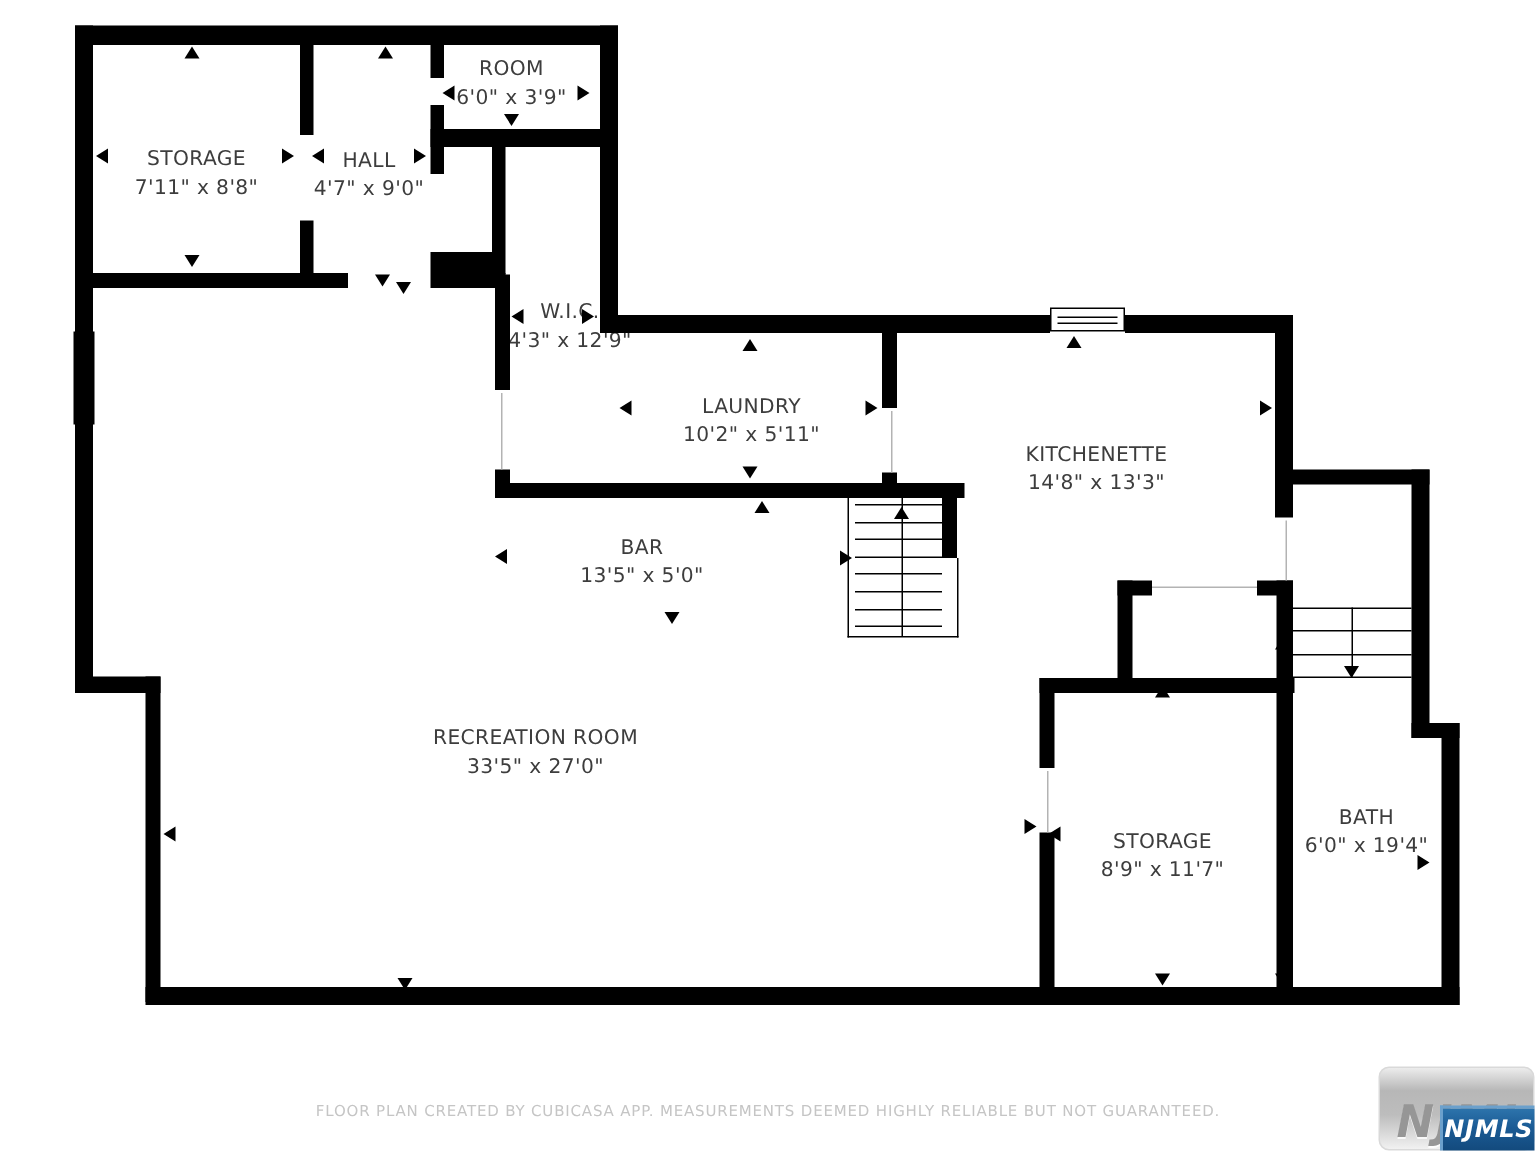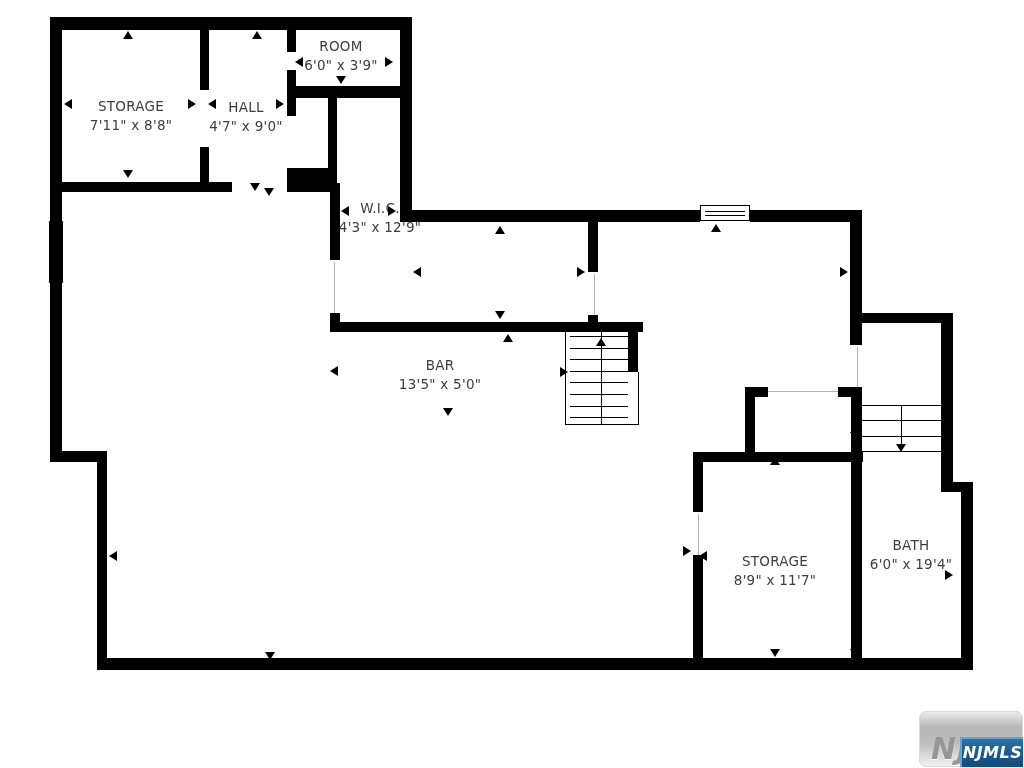--- a/index.html
+++ b/index.html
@@ -48,41 +48,54 @@
     <div>4'7" x 9'0"</div>
   </div>
   <div class="rlabel" style="left:341px;top:37px">
     <div>ROOM</div>
     <div>6'0" x 3'9"</div>
   </div>
   <div class="rlabel" style="left:380px;top:199px">
     <div>W.I.C.</div>
     <div>4'3" x 12'9"</div>
   </div>
-  <div class="rlabel" style="left:440px;top:356px">
+  <div class="rlabel" style="left:501px;top:262px">
+    <div>LAUNDRY</div>
+    <div>10'2" x 5'11"</div>
+  </div>
+  <div class="rlabel" style="left:731px;top:294px">
+    <div>KITCHENETTE</div>
+    <div>14'8" x 13'3"</div>
+  </div>
+  <div class="rlabel" style="left:428px;top:356px">
     <div>BAR</div>
     <div>13'5" x 5'0"</div>
+  </div>
+  <div class="rlabel" style="left:357px;top:483px">
+    <div>RECREATION ROOM</div>
+    <div>33'5" x 27'0"</div>
   </div>
   <div class="rlabel" style="left:775px;top:552px">
     <div>STORAGE</div>
     <div>8'9" x 11'7"</div>
   </div>
   <div class="rlabel" style="left:911px;top:536px">
     <div>BATH</div>
     <div>6'0" x 19'4"</div>
   </div>
 
   <div class="win" style="left:49px;top:221px;width:14px;height:62px">
     <div class="win-inner-v"></div>
   </div>
   <div class="win" style="left:700px;top:205px;width:50px;height:16px">
     <div class="hline" style="left:4px;top:5px;width:40px"></div>
     <div class="hline" style="left:4px;top:9px;width:40px"></div>
   </div>
 
+  <div class="footer">FLOOR PLAN CREATED BY CUBICASA APP. MEASUREMENTS DEEMED HIGHLY RELIABLE BUT NOT GUARANTEED.</div>
   <div class="njmls">
     <div class="njmls-btn">
       <span class="njmls-btn-text">NJMLS</span>
     </div>
     <div class="njmls-badge">
       <span>NJMLS</span>
     </div>
   </div>
 <div class="w" style="left: 50px; top: 17px; width: 362px; height: 13px;"></div>
     <div class="w" style="left: 50px; top: 17px; width: 12px; height: 445px;"></div>

